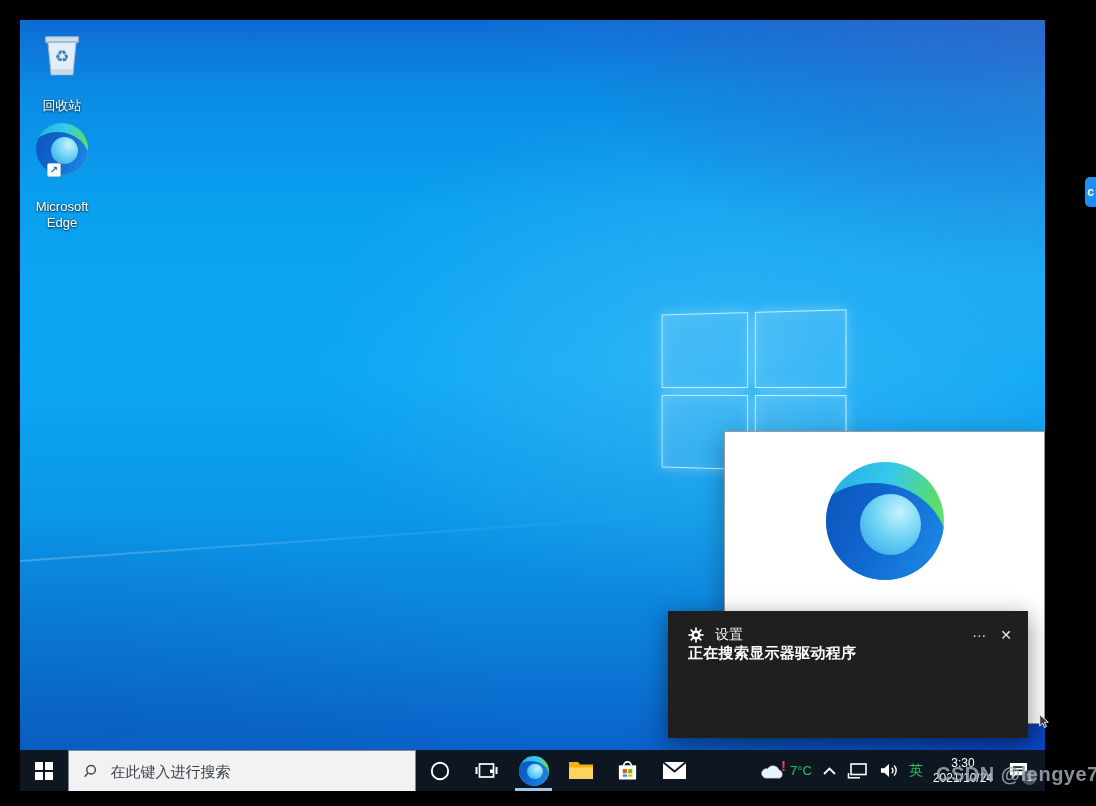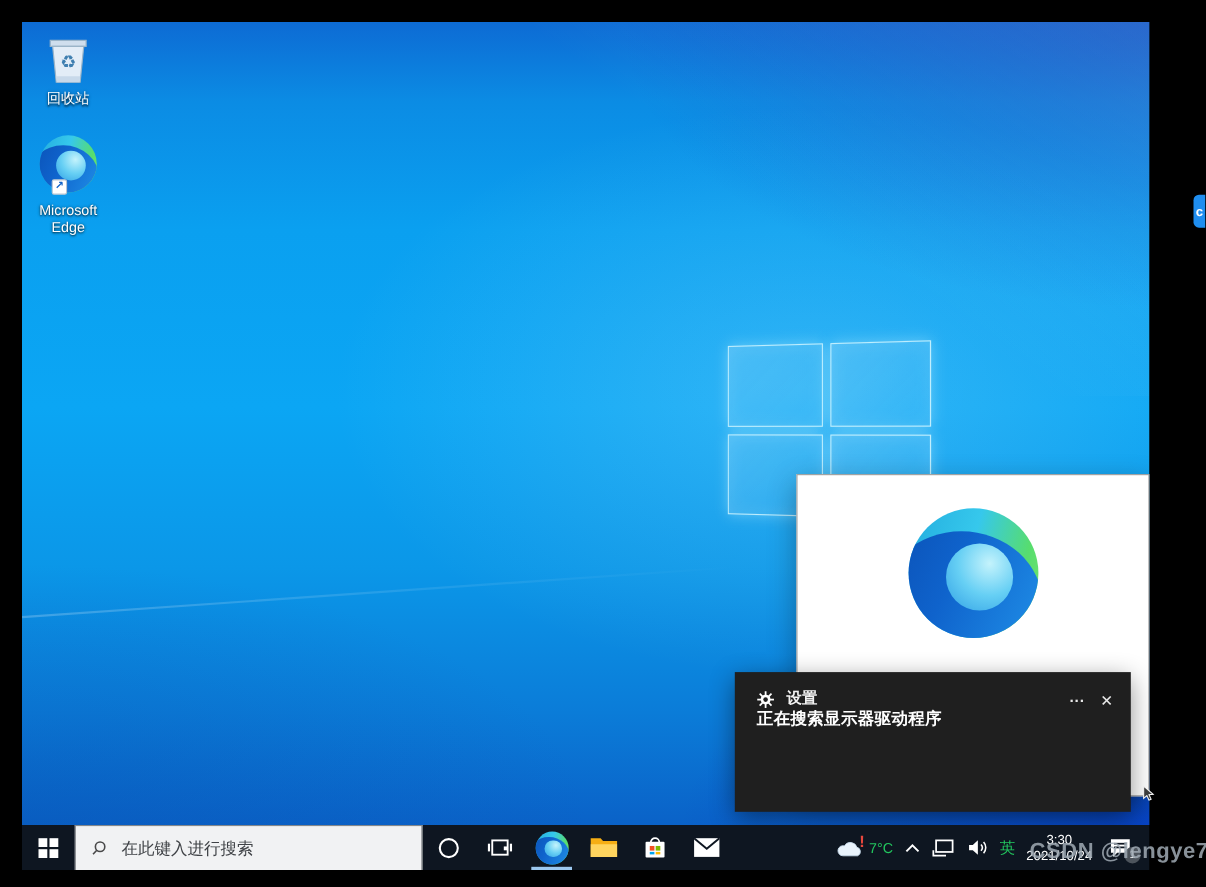--- a/index.html
+++ b/index.html
@@ -40,48 +40,48 @@
   .eg-swirl{left:-22%;top:18%;width:126%;height:114%;
     background:linear-gradient(115deg,#0a4fb4 0%,#0f63cc 40%,#1b83e0 78%,#2196e8 100%);}
   .eg-pupil{left:29%;top:27%;width:52%;height:52%;
     background:radial-gradient(circle at 65% 30%,#c4f3fc 0%,#66cff4 50%,#2e9ee4 100%);}
   .s24{width:30px;height:30px;}
   .s52{width:52px;height:52px;}
   .s118{width:118px;height:118px;}
 
   
   .desk-icon{position:absolute;width:80px;display:flex;flex-direction:column;align-items:center;cursor:default;}
-  .desk-label{margin-top:4px;font-size:13px;color:#fff;text-align:center;line-height:16px;
+  .desk-label{margin-top:20px;font-size:13px;color:#fff;text-align:center;line-height:16px;
     text-shadow:0 1px 2px rgba(0,0,0,.75), 0 0 3px rgba(0,0,0,.4);}
   .shortcut-badge{position:absolute;left:11px;top:40px;width:14px;height:14px;background:#fff;
     border-radius:2px;border:1px solid #b9c6d2;display:flex;align-items:center;justify-content:center;
     font-size:10px;color:#1464c8;font-weight:bold;line-height:1;}
   .edge-icon-wrap{position:relative;width:52px;height:56px;}
 
   
   .edge-window{position:absolute;left:704px;top:411px;width:321px;height:293px;background:#fff;
     border:1px solid #9a9a9a;box-shadow:0 8px 24px rgba(0,0,0,.30);}
   .edge-window .edge-logo{position:absolute;left:calc(50% - 59px);top:30px;}
 
   
   .toast{position:absolute;left:648px;top:591px;width:360px;height:127px;background:#1f1f1f;
     color:#fff;padding:15px 16px 0 20px;box-shadow:0 6px 22px rgba(0,0,0,.45);}
-  .toast-header{display:flex;align-items:flex-end;gap:11px;font-size:14px;color:#f2f2f2;font-weight:bold;}
+  .toast-header{display:flex;align-items:center;gap:11px;font-size:14px;color:#f2f2f2;}
   .toast-actions{margin-left:auto;display:flex;gap:14px;align-items:center;color:#e8e8e8;font-size:14px;}
   .toast-actions span{cursor:pointer;line-height:1;}
   .toast-title{font-weight:bold;font-size:15px;letter-spacing:.3px;}
   .toast-body{font-size:14px;color:#cfcfcf;margin-top:5px;line-height:19px;}
 
   
   .taskbar{position:absolute;left:0;bottom:0;width:100%;height:41px;background:#0e1621;
     display:flex;align-items:stretch;color:#fff;}
   .start-btn{width:48px;display:flex;align-items:center;justify-content:center;cursor:pointer;}
   .win-flag{display:grid;grid-template-columns:8px 8px;grid-template-rows:8px 8px;gap:2px;}
   .win-flag b{background:#fff;display:block;}
-  .searchbox{width:316px;background:#f1f2f3;border:1px solid #83878b;border-bottom:none;
+  .searchbox{width:348px;background:#f1f2f3;border:1px solid #83878b;border-bottom:none;
     display:flex;align-items:center;gap:11px;padding:0 13px;}
   .searchbox input{border:none;outline:none;background:transparent;font-size:15px;width:100%;
     font-family:inherit;color:#202124;}
   .searchbox input::placeholder{color:#3f4246;opacity:1;}
   .tb-btn{width:47px;display:flex;align-items:center;justify-content:center;position:relative;cursor:pointer;}
   .tb-btn.running::after{content:"";position:absolute;bottom:0;left:5px;right:5px;height:3px;background:#9cc8f0;}
   .tray{margin-left:auto;display:flex;align-items:center;gap:10px;padding-right:12px;}
   .tray-item{display:flex;align-items:center;gap:4px;cursor:pointer;}
   .tray-text{font-size:13px;color:#22c55e;}
   .weather-excl{color:#e8483e;font-weight:bold;font-size:15px;margin-left:-8px;margin-top:-10px;}

